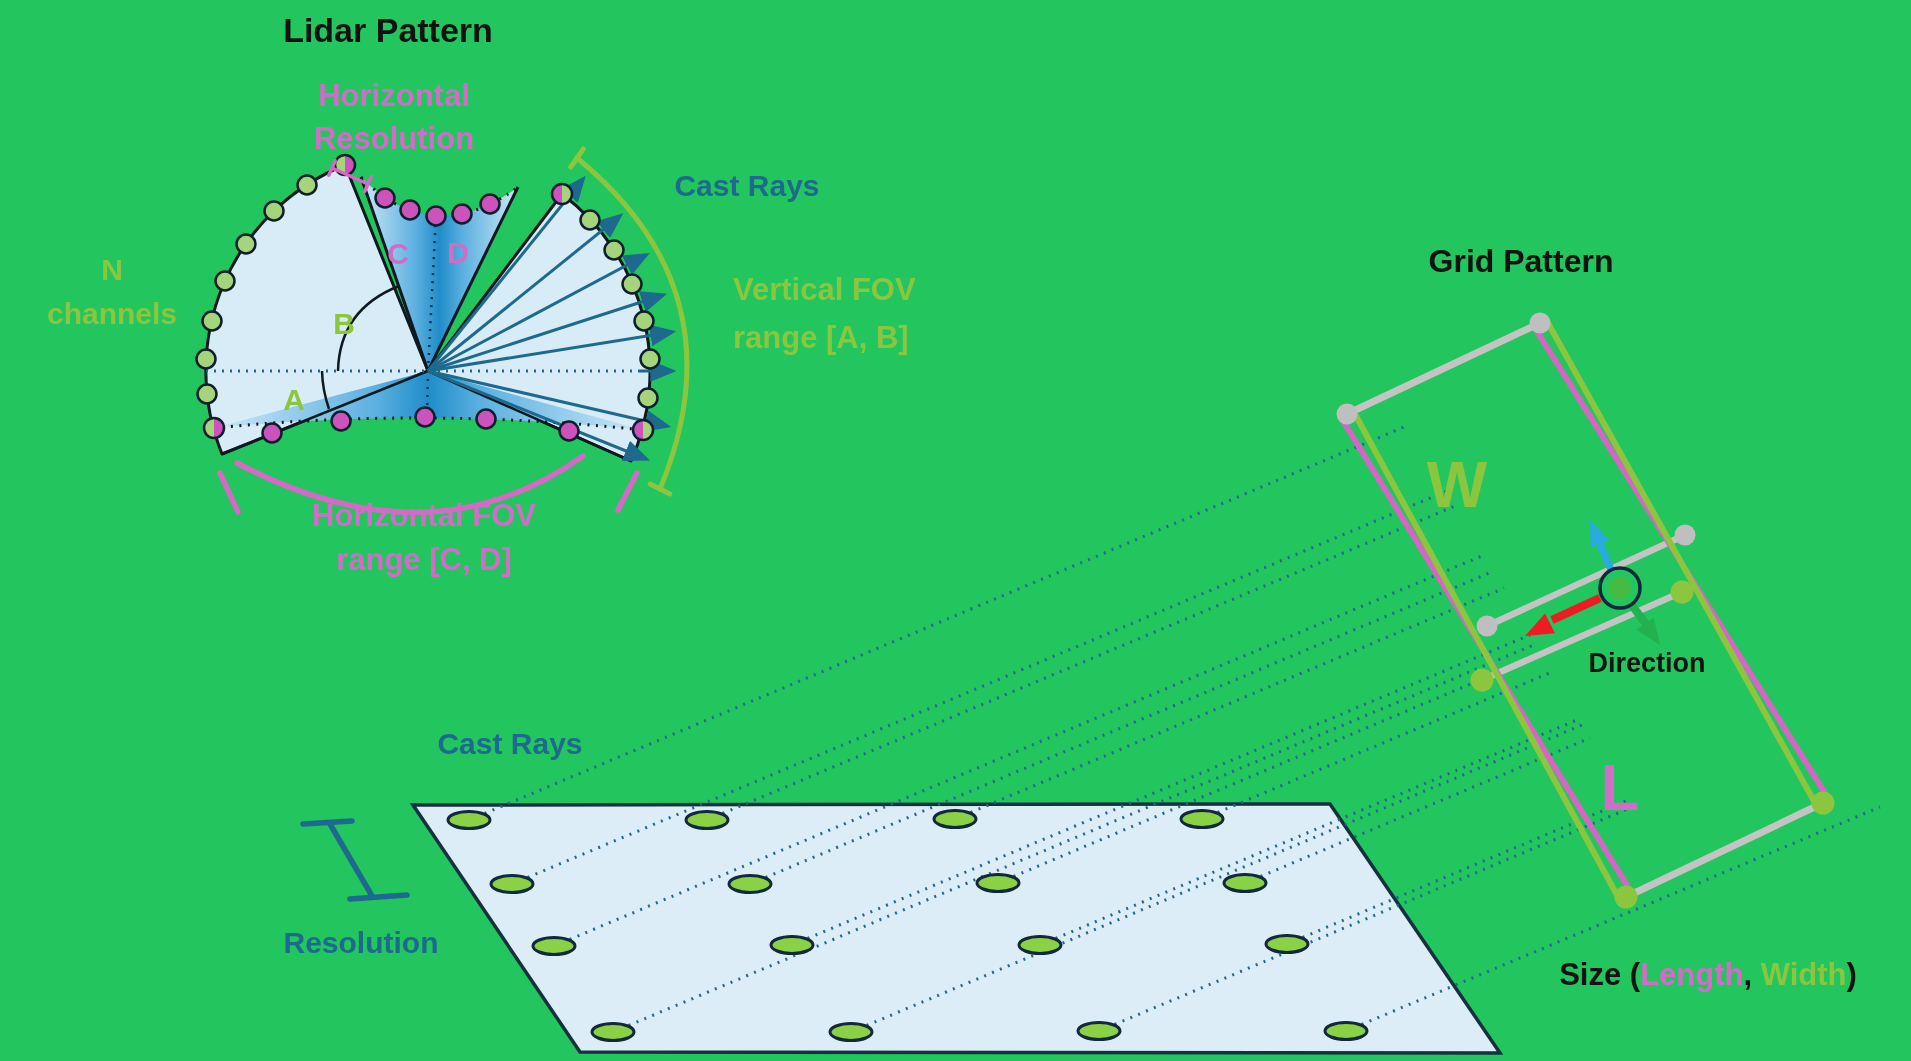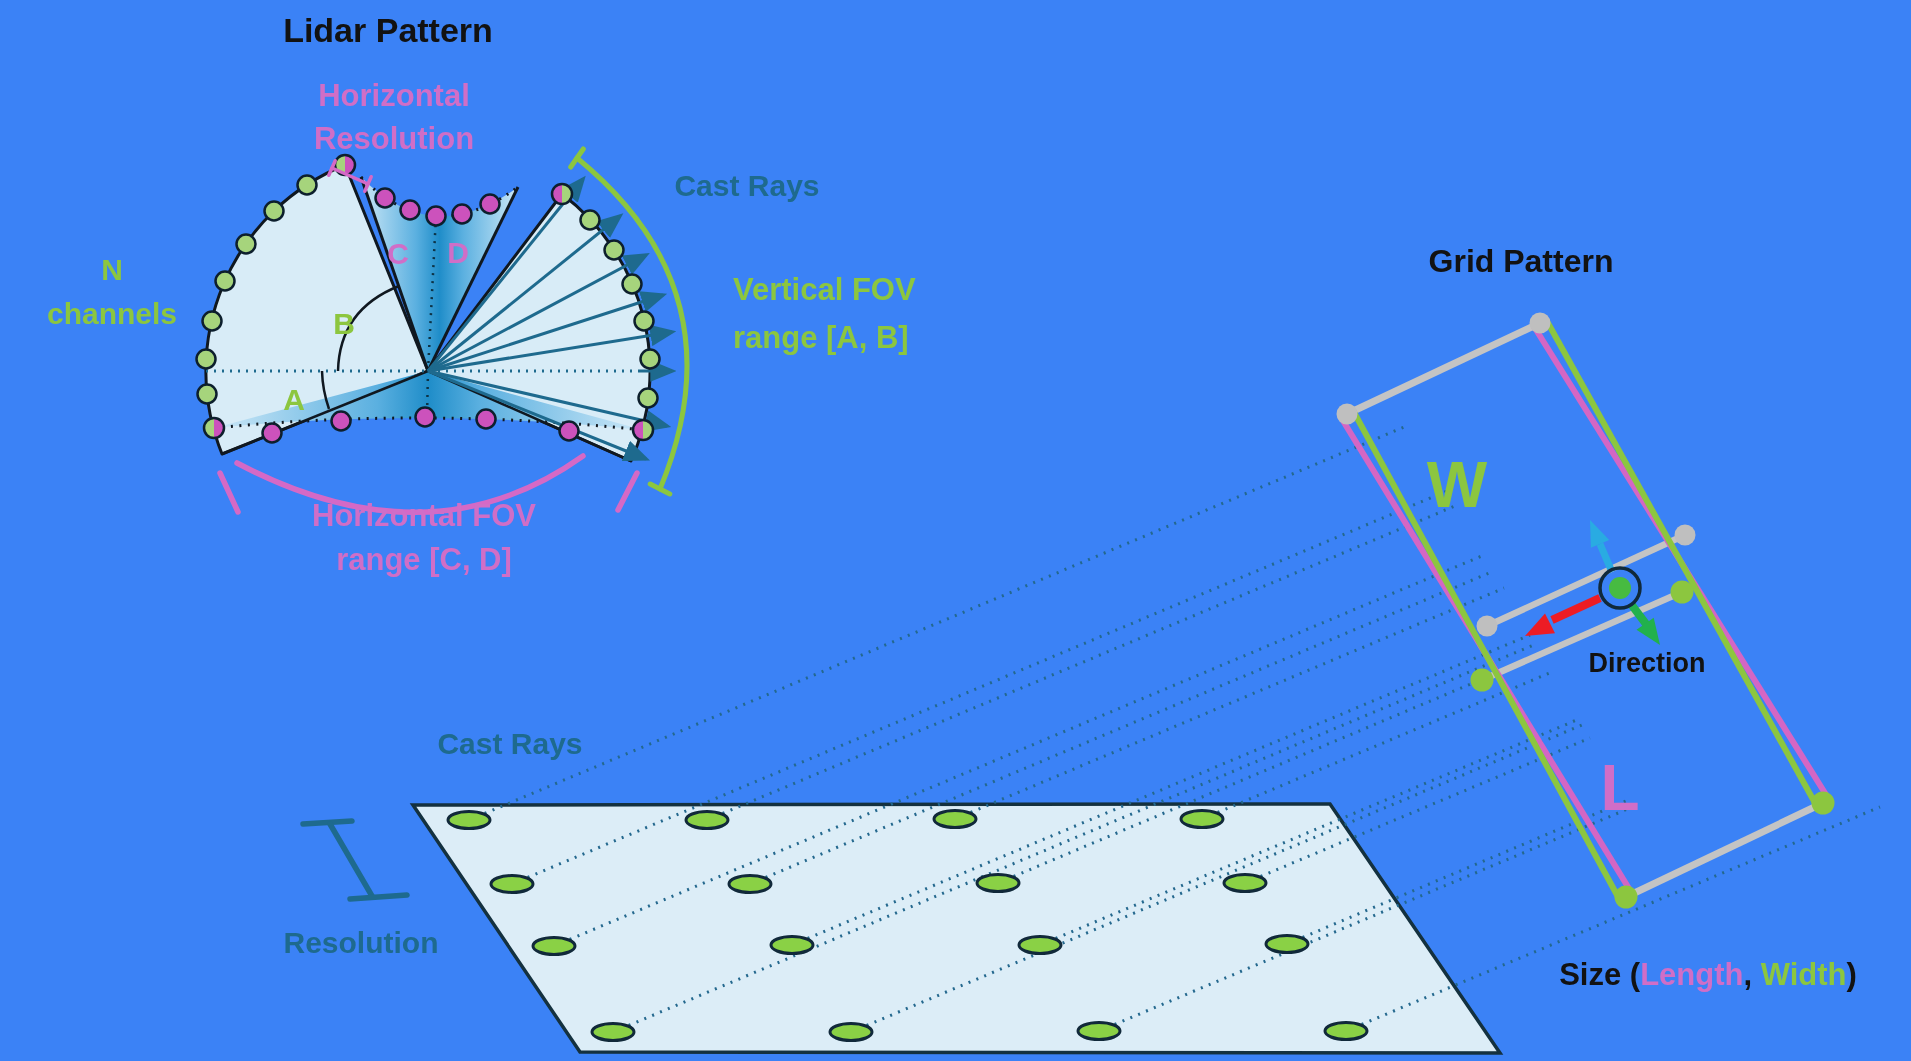--- a/index.html
+++ b/index.html
@@ -1,16 +1,16 @@
 <!DOCTYPE html>
 <html><head>
 <meta charset="utf-8">
 <style>
   html,body{margin:0;padding:0;background:#ffffff;}
-  .stage{position:relative;width:1911px;height:1061px;background:#3b82f6;overflow:hidden;}
+  .stage{position:relative;width:1911px;height:1061px;background:#22c55e;overflow:hidden;}
   svg{display:block;}
   text{font-family:"Liberation Sans","DejaVu Sans",sans-serif;font-weight:bold;}
   .t-black{fill:#121212;}
   .t-pink{fill:#d06ec7;}
   .t-green{fill:#8cc63f;}
   .t-teal{fill:#1e6a8e;}
 </style>
 </head>
 <body>
 

